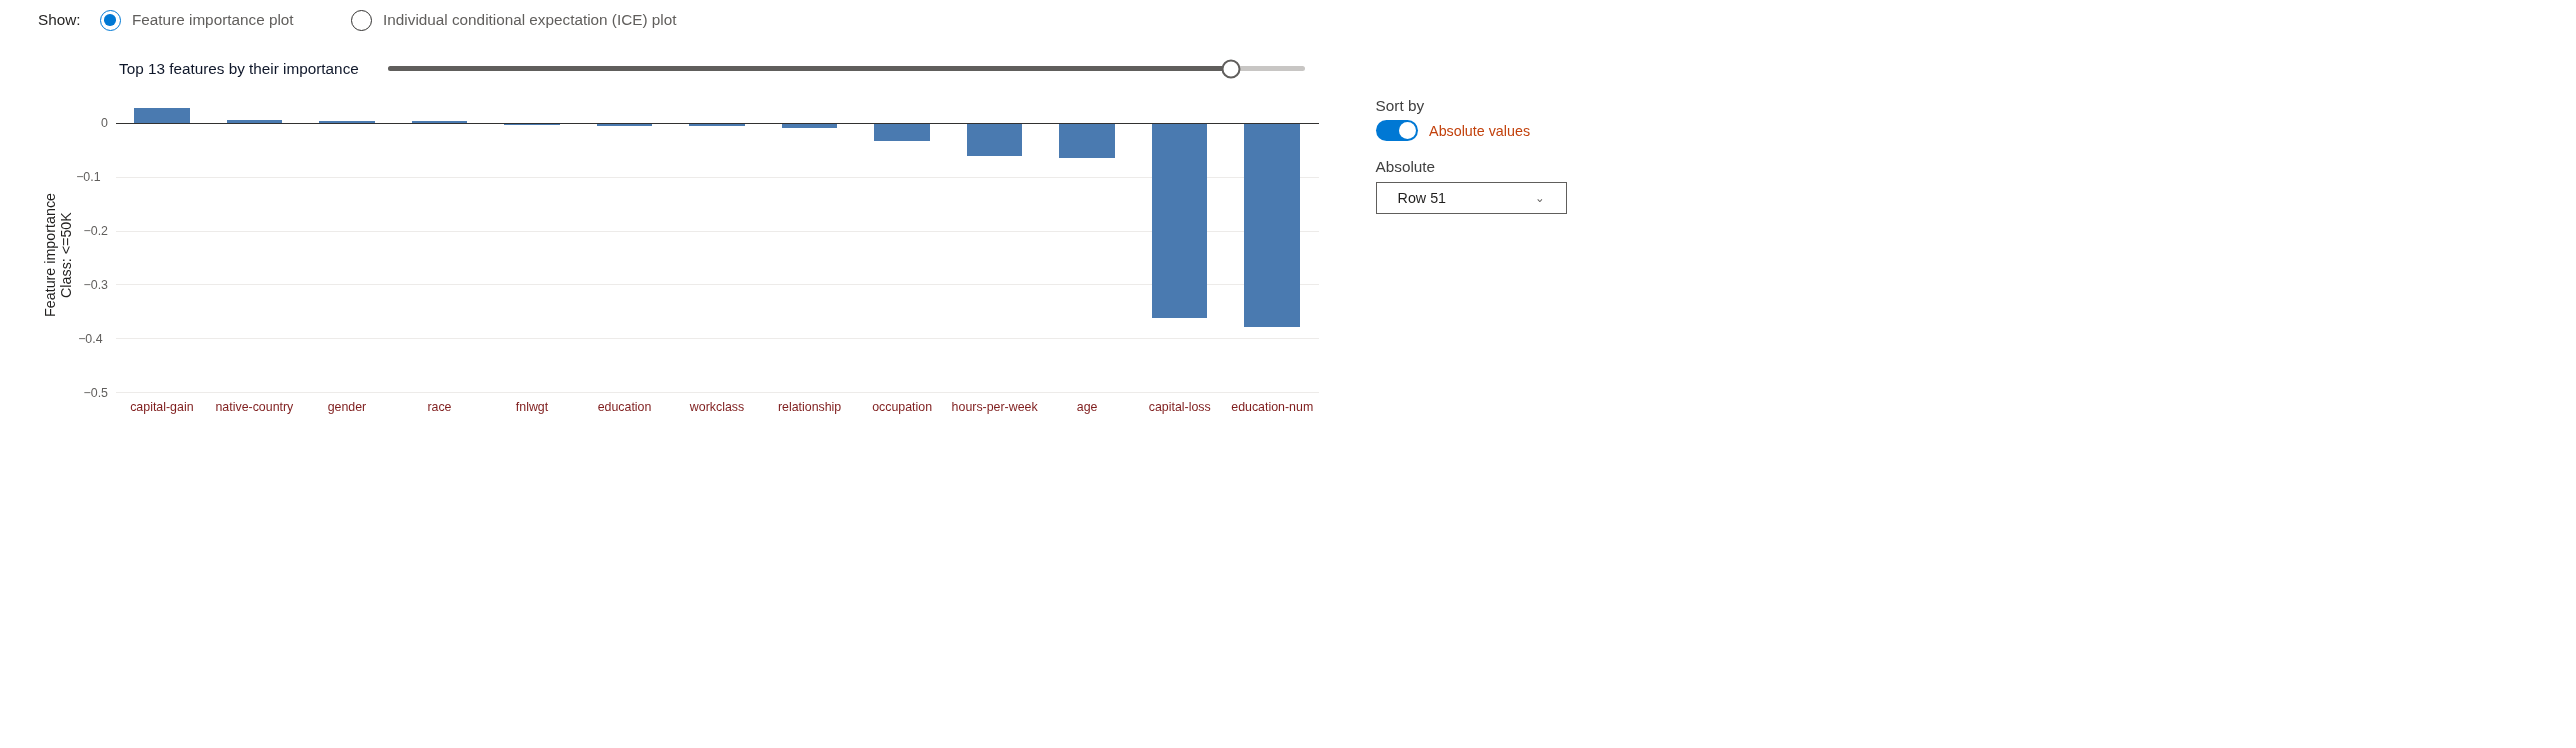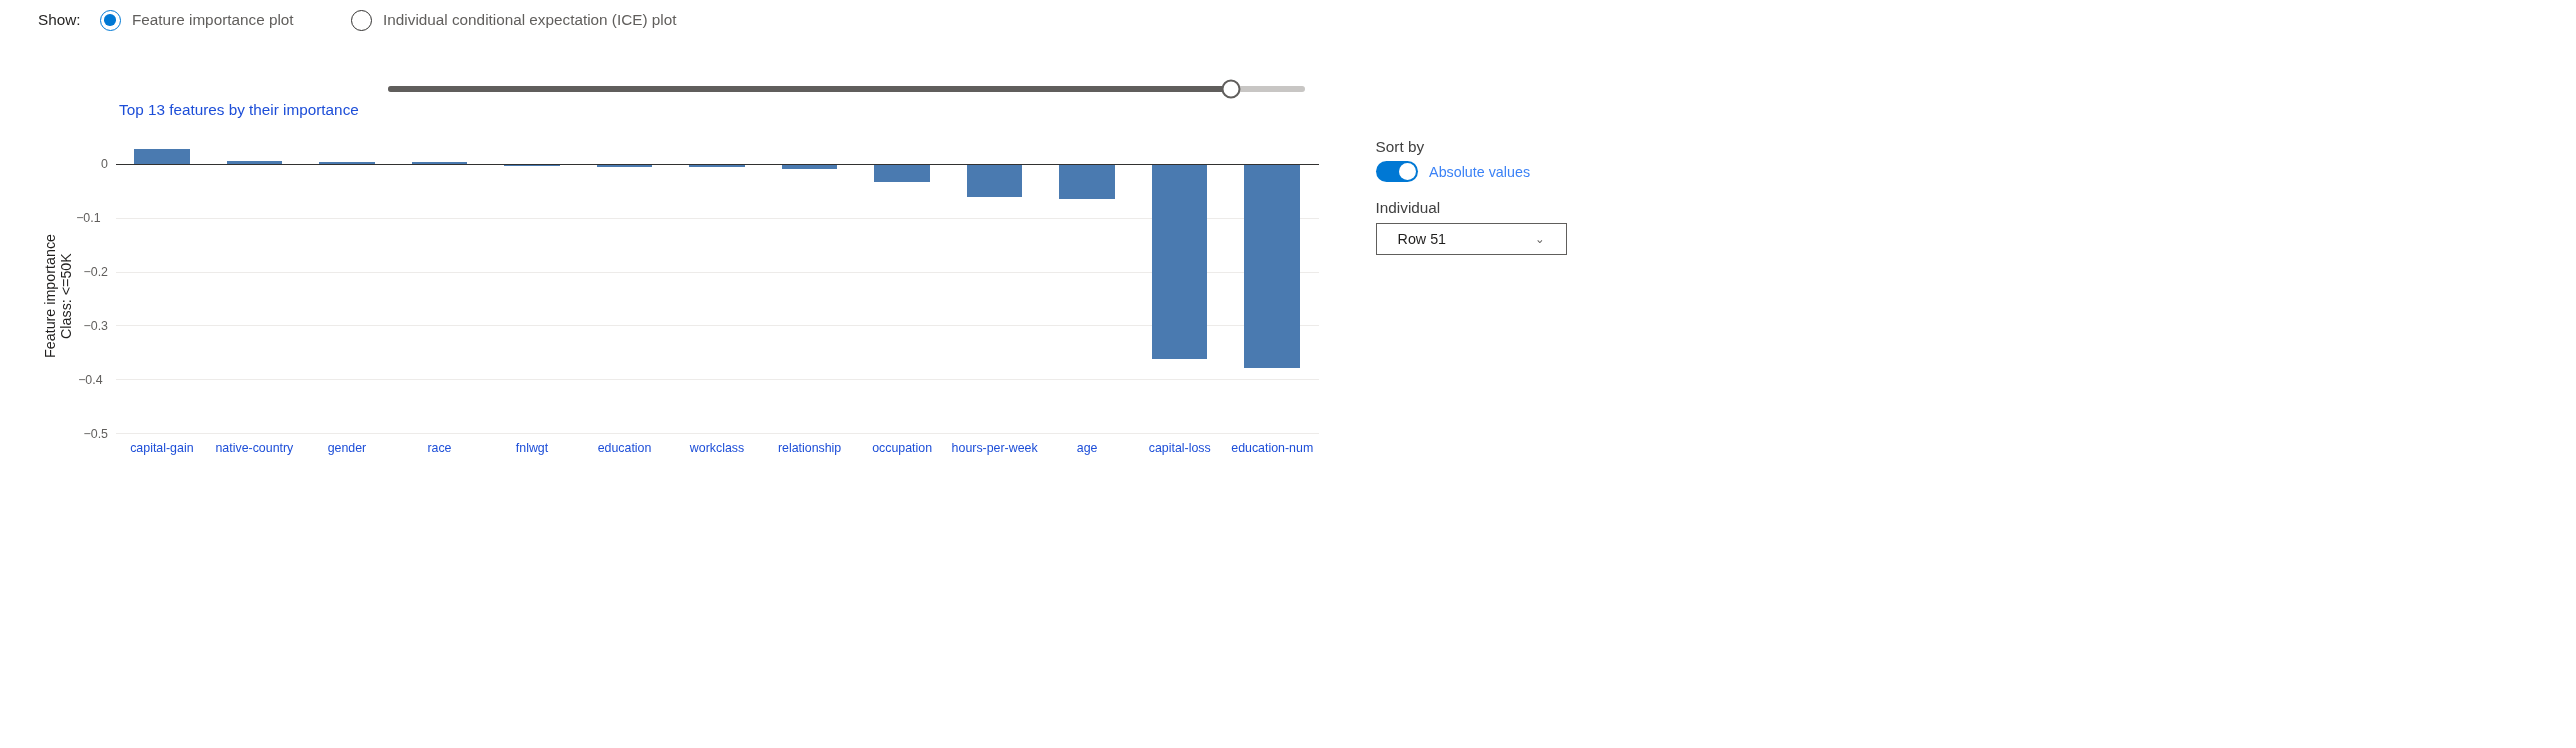--- a/index.html
+++ b/index.html
@@ -21,21 +21,21 @@
     border: 1px solid #323130; display: flex; align-items: center; justify-content: center;
   }
   .radio-opt.selected .radio-outer { border-color: #0078d4; }
   .radio-inner {
     width: 11.5px; height: 11.5px; border-radius: 50%; background: #0078d4; display: none;
   }
   .radio-opt.selected .radio-inner { display: block; }
   .radio-text { font-size: 15.3px; color: #605e5c; }
 
   .slider-row { display: flex; align-items: center; gap: 29px; margin-left: 81px; margin-bottom: 19px; }
-  .slider-title { font-size: 15.3px; color: #1d4ed8; white-space: nowrap; margin-top: 41px; }
+  .slider-title { font-size: 15.3px; color: #0f172a; white-space: nowrap; }
   .slider-track {
     position: relative; height: 5.7px; width: 917px; background: #c8c6c4; border-radius: 2.9px;
   }
   .slider-fill {
     position: absolute; left: 0; top: 0; height: 100%; background: #605e5c; border-radius: 2.9px;
   }
   .slider-thumb {
     position: absolute; top: 50%; transform: translate(-50%, -50%);
     width: 19px; height: 19px; border-radius: 50%;
     background: #fff; border: 2.9px solid #605e5c;
@@ -62,36 +62,36 @@
   }
   .gridline { position: absolute; left: 0; right: 0; height: 1px; background: #edebe9; }
   .zero-line { position: absolute; left: 0; right: 0; height: 1px; background: #323130; z-index: 2; }
   .bars { position: absolute; left: 0; top: 0; right: 0; bottom: 0; display: flex; z-index: 1; }
   .bar-slot { flex: 1; position: relative; }
   .bar {
     position: absolute; left: 20%; width: 60%; background: #4a7ab0;
   }
   .x-ticks {
     display: flex; width: 1203px; margin-top: 7.6px;
-    font-size: 12.4px; color: #1d4ed8;
+    font-size: 12.4px; color: #7f1d1d;
   }
   .x-tick { flex: 1; text-align: center; white-space: nowrap; }
 
   .side-panel { margin-left: 57px; padding-top: 0px; width: 210px; }
   .sort-label, .dp-label { font-size: 15.3px; color: #404040; margin-bottom: 5.7px; }
   .toggle-row { display: flex; align-items: center; gap: 11.5px; margin-bottom: 17px; }
   .toggle {
     width: 42px; height: 21px; border-radius: 10.5px; background: #0078d4;
     position: relative; cursor: pointer;
   }
   .toggle-knob {
     position: absolute; top: 1.9px; right: 1.9px; width: 17px; height: 17px;
     border-radius: 50%; background: #fff;
   }
-  .toggle-text { font-size: 14.3px; color: #3b82f6; white-space: nowrap; }
+  .toggle-text { font-size: 14.3px; color: #c2410c; white-space: nowrap; }
   .select {
     display: flex; align-items: center; justify-content: space-between;
     border: 1px solid #605e5c; height: 32px; padding: 0 21px;
     font-size: 14.3px; color: #201f1e; cursor: pointer; width: 191px;
   }
   .chev { font-size: 11.5px; color: #605e5c; }
 </style>
 </head>
 <body>
 
@@ -205,20 +205,20 @@
   </div>
 
   <div class="side-panel">
     <div class="sort-label">Sort by</div>
     <div class="toggle-row">
       <div class="toggle">
         <div class="toggle-knob"></div>
       </div>
       <span class="toggle-text">Absolute values</span>
     </div>
-    <div class="dp-label">Individual</div>
+    <div class="dp-label">Absolute</div>
     <div class="select">
       <span>Row 51</span>
       <span class="chev">⌄</span>
     </div>
   </div>
 </div>
 
 
 </body></html>

